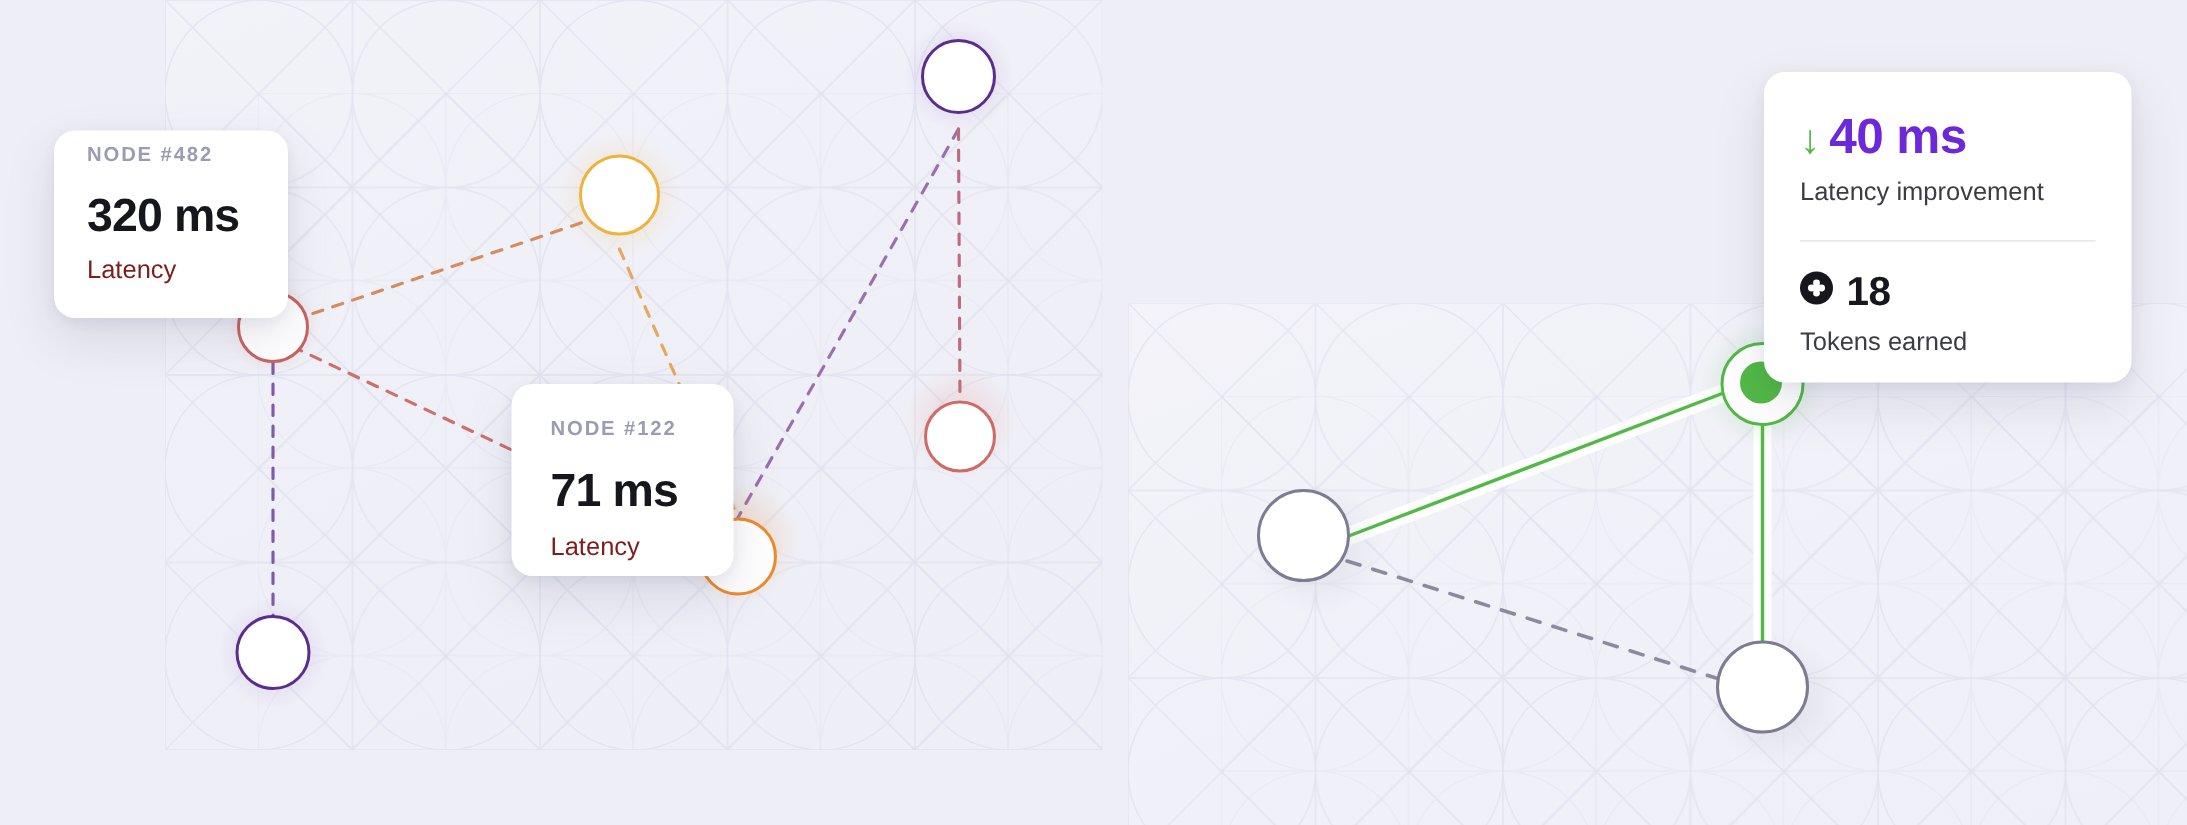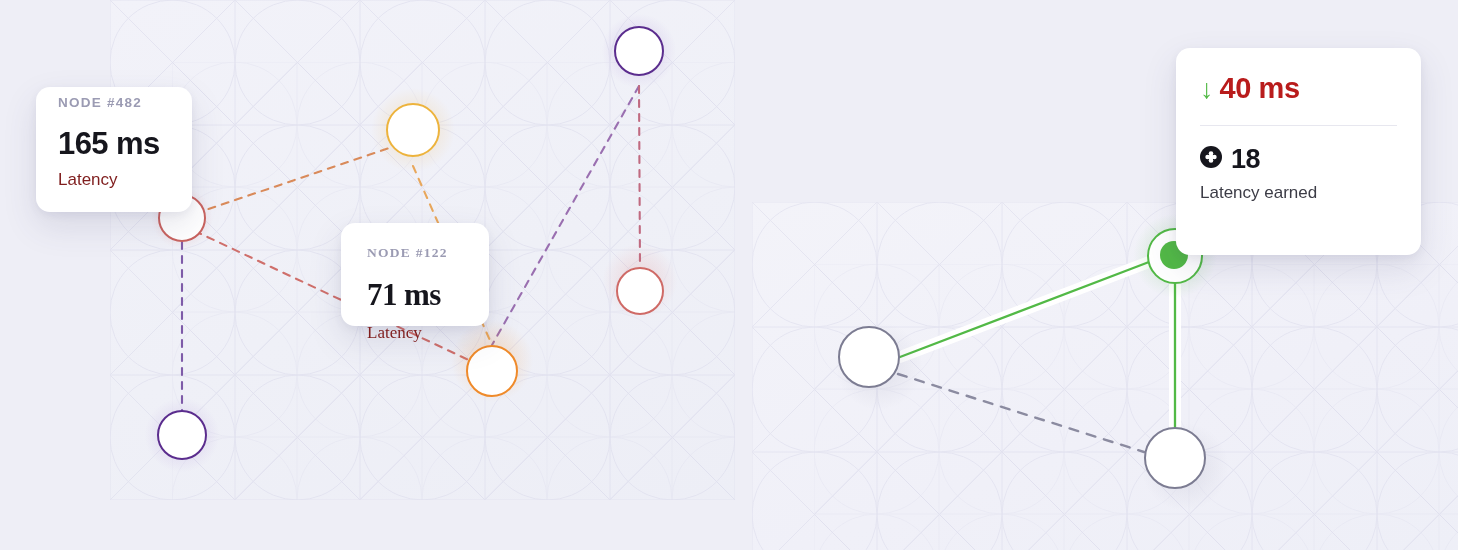--- a/index.html
+++ b/index.html
@@ -33,28 +33,28 @@
   }
   .card-value{
     font-size:31px;font-weight:700;color:#16161d;letter-spacing:-.6px;
   }
   .card-label{font-size:17px;color:#7f1d1d;font-weight:400;}
 
   #card-482{left:36px;top:87px;width:156px;height:125px;padding:8px 22px;box-sizing:border-box;}
   #card-482 .card-kicker{margin:0 0 16px 0;}
   #card-482 .card-value{margin:0 0 8px 0;}
 
-  #card-122{left:341px;top:223px;width:148px;height:103px;padding:22px 26px;box-sizing:border-box;font-family:Liberation Serif, serif;}
+  #card-122{left:341px;top:256px;width:148px;height:128px;padding:22px 26px;box-sizing:border-box;}
   #card-122 .card-kicker{margin:0 0 16px 0;}
   #card-122 .card-value{margin:0 0 10px 0;}
 
   #card-stats{left:1176px;top:48px;width:245px;height:207px;padding:26px 24px;box-sizing:border-box;}
   .stat-head{display:flex;align-items:baseline;gap:6px;}
   .arrow-down{color:#52b946;font-size:27px;font-weight:700;line-height:1;}
-  .stat-big{font-size:29px;font-weight:700;color:#b91c1c;letter-spacing:-.4px;line-height:1;}
+  .stat-big{font-size:33px;font-weight:700;color:#6d28d9;letter-spacing:-.4px;line-height:1;}
   .stat-sub{font-size:17px;color:#3c3c46;margin-top:11px;}
   .divider{height:1px;background:#e7e7ef;margin:22px 0 20px 0;}
   .token-row{display:flex;align-items:flex-start;gap:9px;}
   .token-count{font-size:27px;font-weight:700;color:#16161d;letter-spacing:-.4px;line-height:1;}
 
   svg{display:block;overflow:visible;}
 </style>
 </head>
 <body>
 
@@ -136,35 +136,36 @@
 
     <div class="glow" style="left:80px;top:117px;width:94px;height:94px;background:radial-gradient(circle,rgba(110,110,140,.14) 0%,rgba(110,110,140,0) 66%);"></div>
     <div class="node" style="left:86px;top:124px;width:62px;height:62px;border:2.6px solid #7c7c92;"></div>
 
     <div class="glow" style="left:386px;top:218px;width:94px;height:94px;background:radial-gradient(circle,rgba(110,110,140,.14) 0%,rgba(110,110,140,0) 66%);"></div>
     <div class="node" style="left:392px;top:225px;width:62px;height:62px;border:2.6px solid #7c7c92;"></div>
   </div>
 
   <div class="card" id="card-482">
     <div class="card-kicker">NODE #482</div>
-    <div class="card-value">165 ms</div>
+    <div class="card-value">320 ms</div>
     <div class="card-label">Latency</div>
   </div>
 
   <div class="card" id="card-122">
     <div class="card-kicker">NODE #122</div>
     <div class="card-value">71 ms</div>
     <div class="card-label">Latency</div>
   </div>
 
   <div class="card" id="card-stats">
     <div class="stat-head">
       <span class="arrow-down">↓</span>
       <span class="stat-big">40 ms</span>
     </div>
+    <div class="stat-sub">Latency improvement</div>
 
     <div class="divider"></div>
 
     <div class="token-row">
       <span style="display:inline-flex;">
         <svg width="22" height="22" viewBox="0 0 22 22">
           <circle cx="11" cy="11" r="11" fill="#16161d"></circle>
           <path d="M11 4.4 C12.25 6.6 12.55 7.1 13.9 7.45 C13.15 8.35 12.9 8.95 13.15 10.0
                    C14.35 9.3 14.95 9.25 16.2 9.75 C15.25 10.55 15.0 11.1 15.15 12.1
                    C16.35 11.8 16.95 11.95 17.9 12.8 C16.6 13.05 16.1 13.4 15.7 14.5
@@ -173,16 +174,16 @@
                    C12.7 19.1 12.45 19.7 11.5 20.5 C11.2 19.2 10.85 18.7 9.85 18.25" fill="none"></path>
           <circle cx="11" cy="7.6" r="2.3" fill="#ffffff"></circle>
           <circle cx="11" cy="14.4" r="2.3" fill="#ffffff"></circle>
           <circle cx="7.6" cy="11" r="2.3" fill="#ffffff"></circle>
           <circle cx="14.4" cy="11" r="2.3" fill="#ffffff"></circle>
           <circle cx="11" cy="11" r="2.6" fill="#ffffff"></circle>
         </svg>
       </span>
       <span class="token-count">18</span>
     </div>
-    <div class="stat-sub" style="margin-top:10px;">Latency earned</div>
+    <div class="stat-sub" style="margin-top:10px;">Tokens earned</div>
   </div>
 
 </div>
 
 </body></html>

